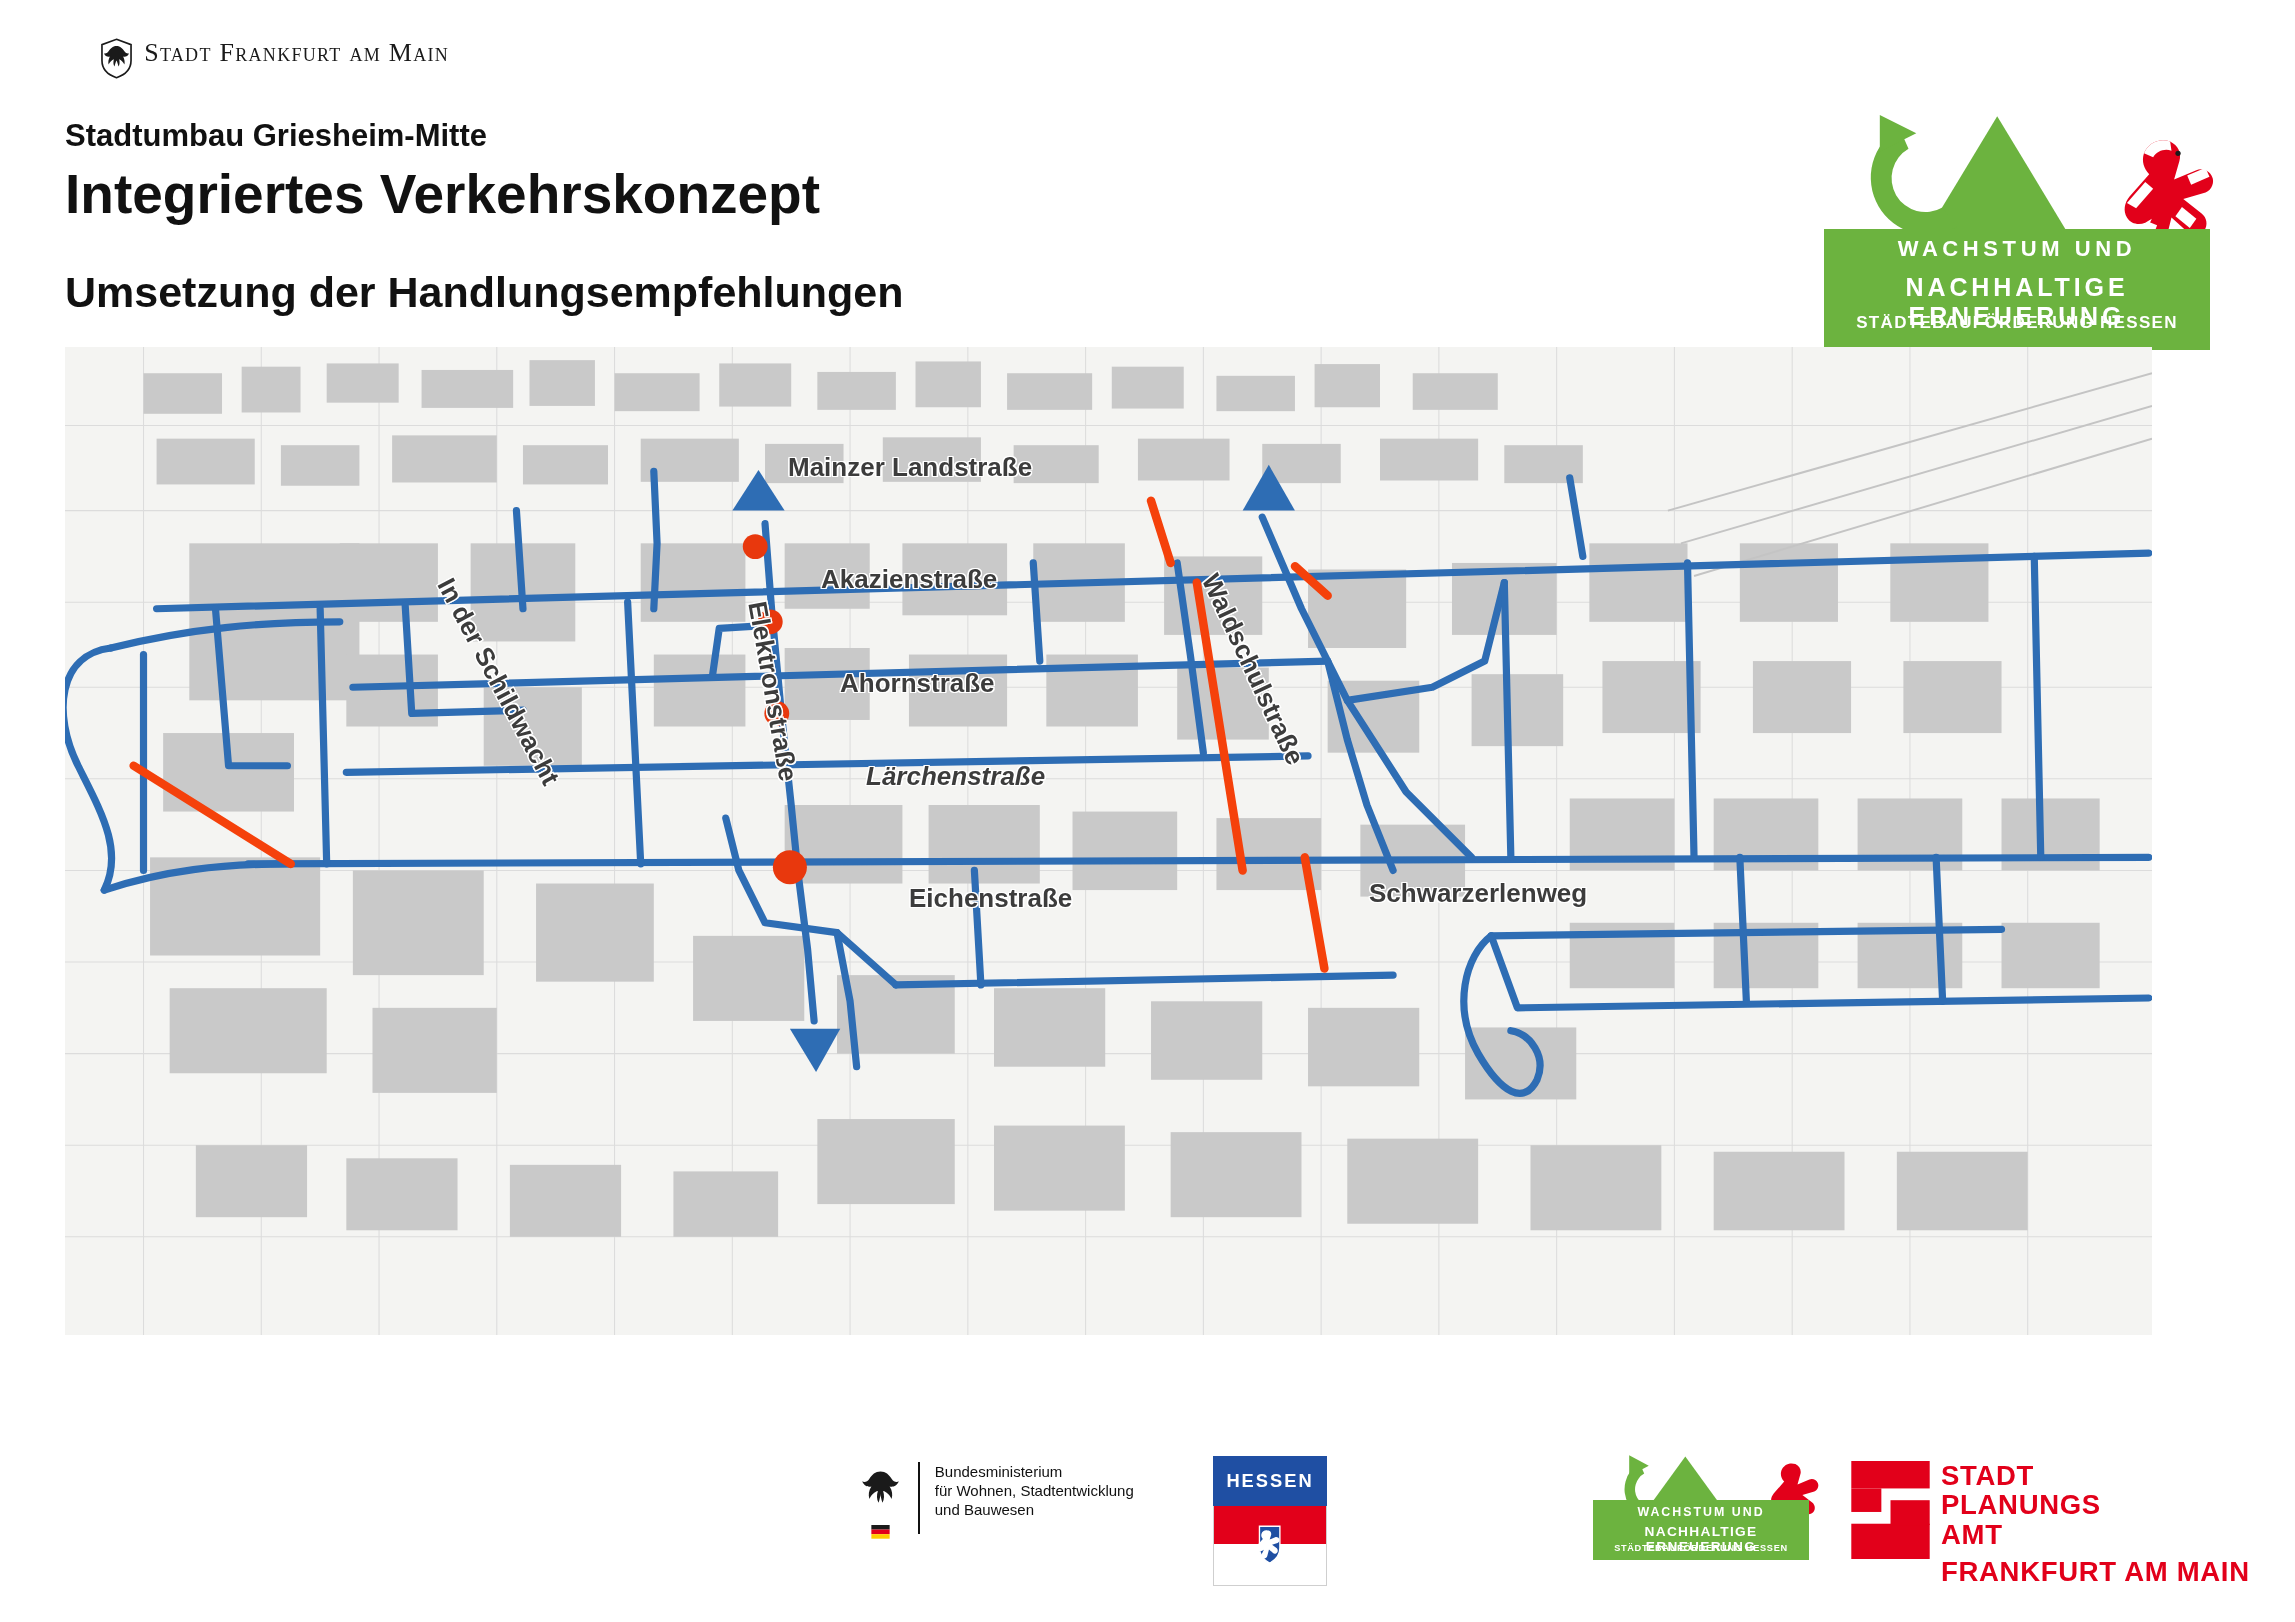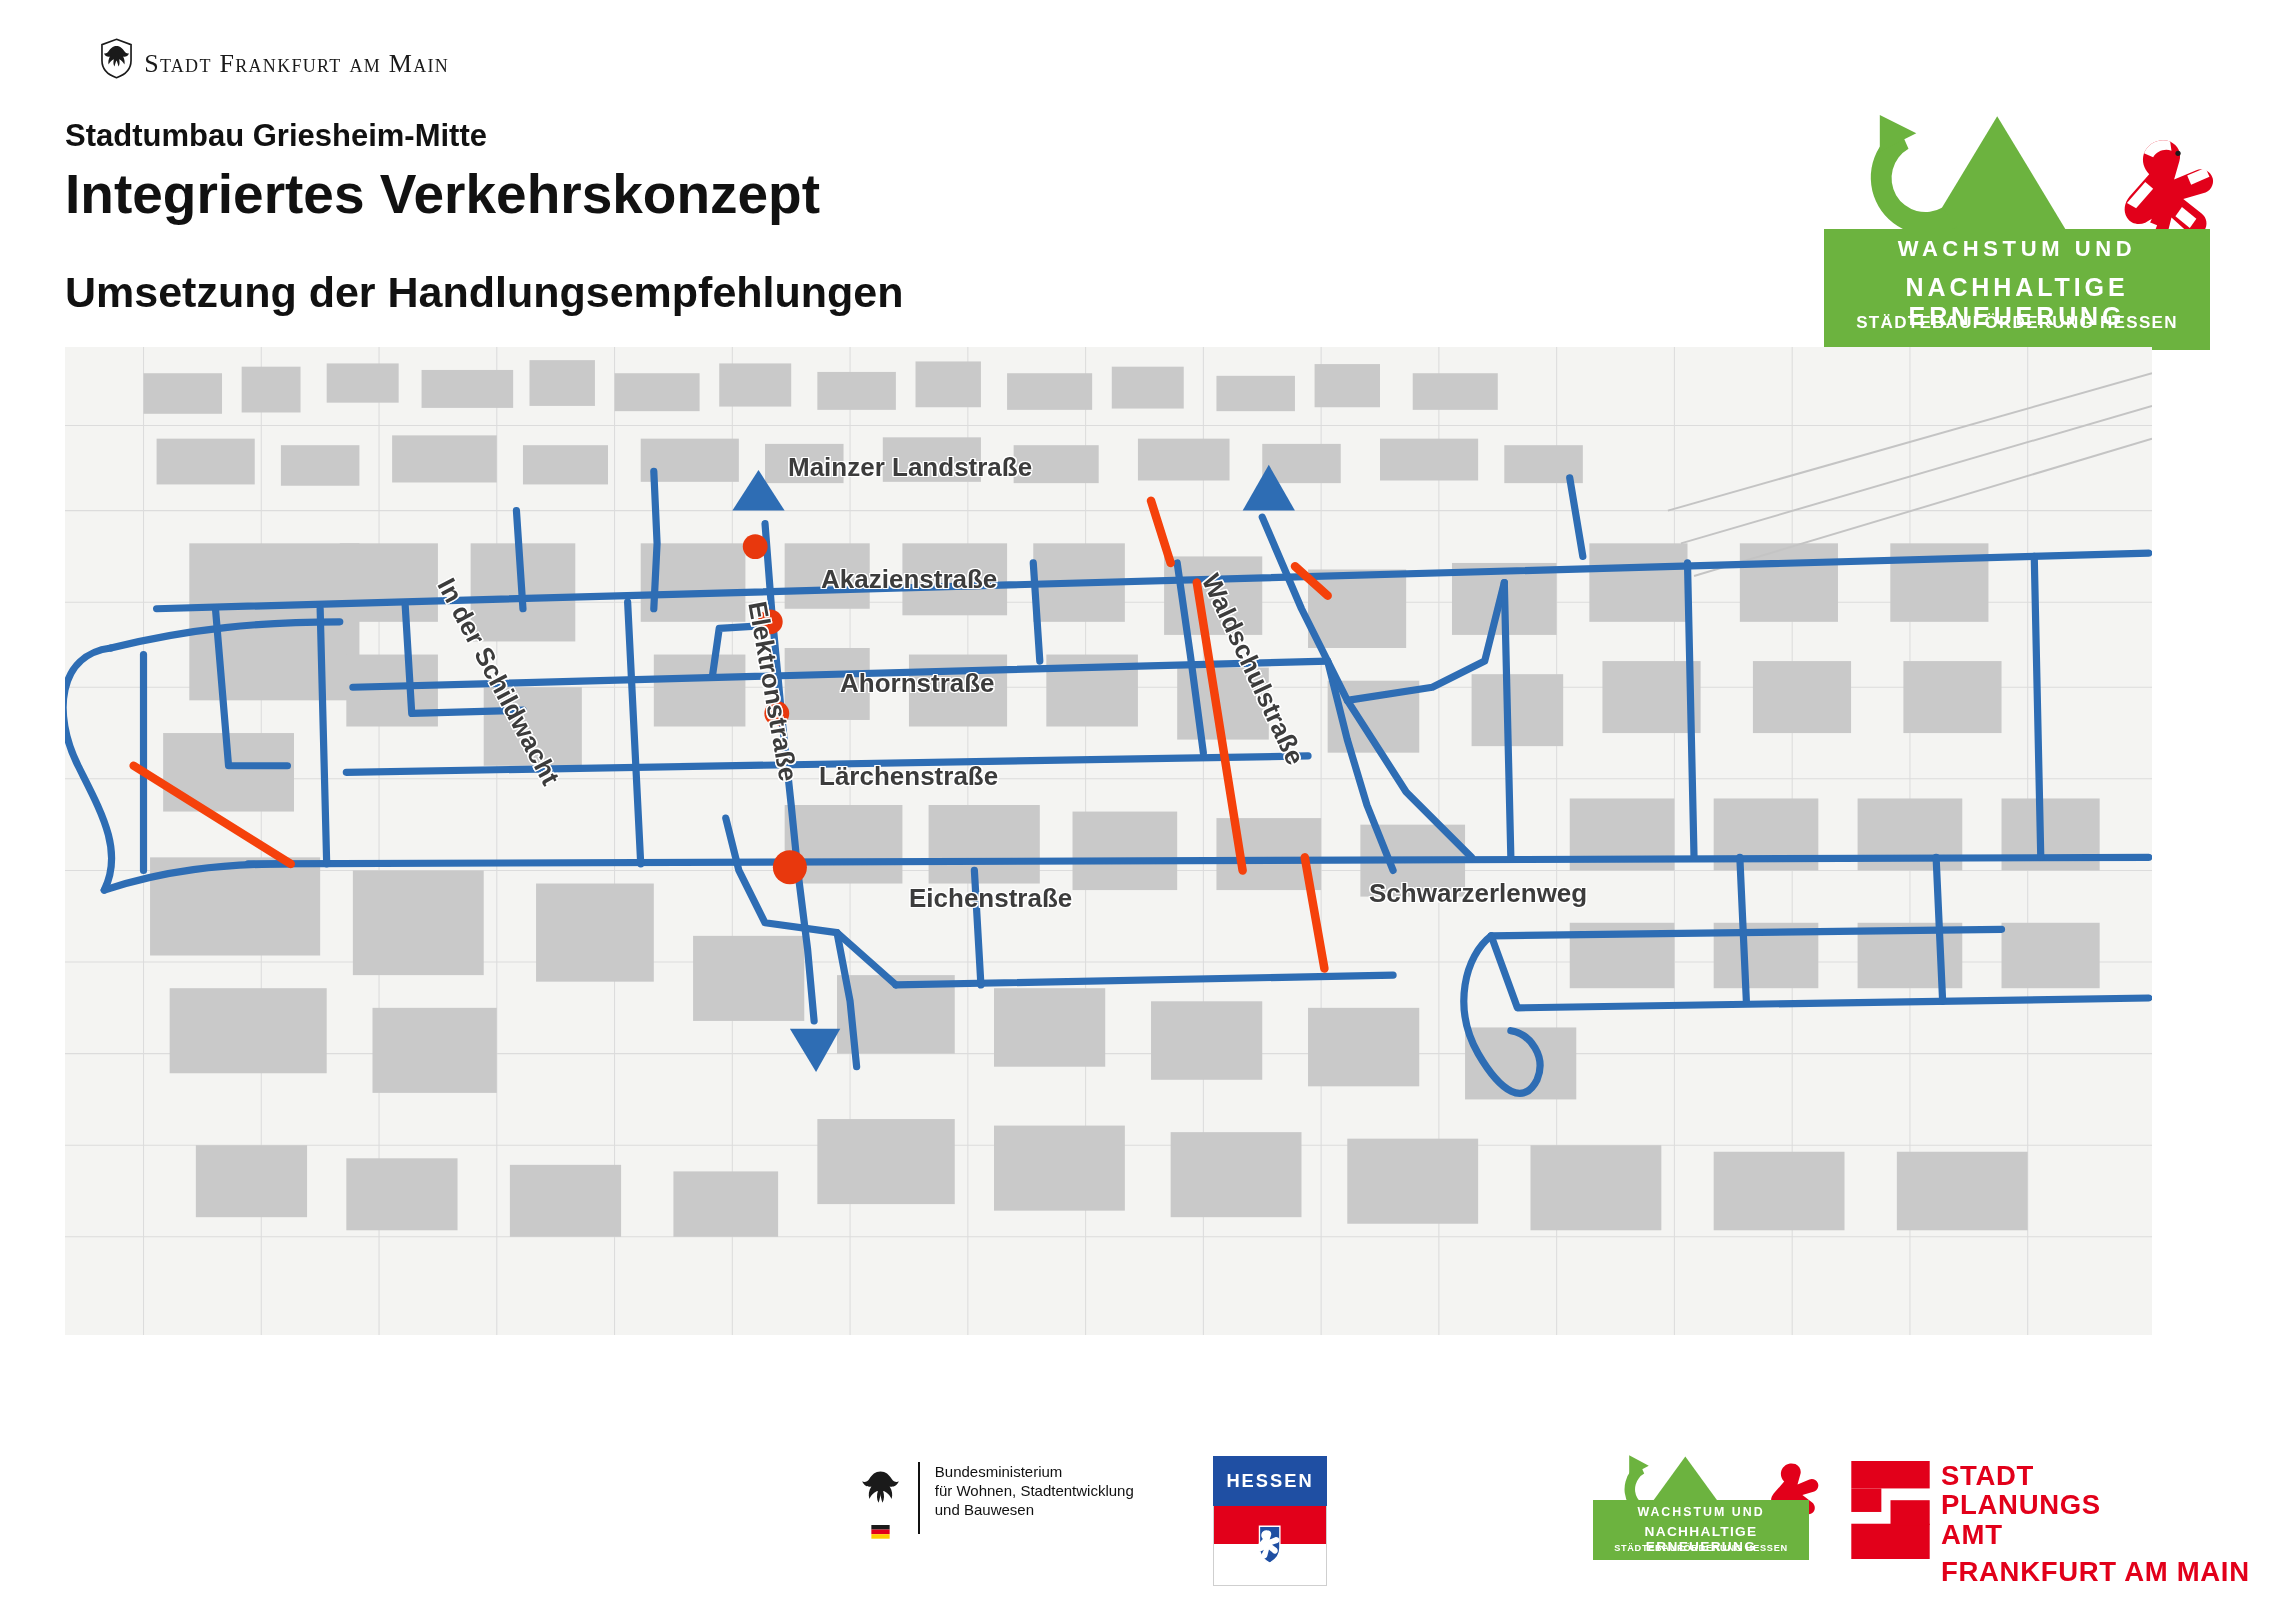--- a/index.html
+++ b/index.html
@@ -1,19 +1,19 @@
 <!DOCTYPE html>
 <html style="font-size:10.5px"><head>
 <meta charset="utf-8">
 <style>
   html,body{margin:0;padding:0;background:#ffffff;}
   body{width:2295px;height:1622px;position:relative;font-family:"Liberation Sans",sans-serif;overflow:hidden;}
 
   
-  #city-logo{position:absolute;left:98px;top:38px;display:flex;align-items:flex-end;gap:9.2px;}
+  #city-logo{position:absolute;left:98px;top:38px;display:flex;align-items:flex-start;gap:9.2px;}
   #city-logo .eagle{width:37px;height:41px;position:relative;}
   #city-logo .eagle svg{display:block;}
   #city-logo .city-text{font-variant:small-caps;font-size:26px;letter-spacing:1.3px;color:#1a1a1a;white-space:nowrap;font-family:"Liberation Serif",serif;}
 
   #header-sub{position:absolute;left:65px;top:118px;font-size:31px;font-weight:bold;color:#111;}
   #header-title{position:absolute;left:65px;top:162px;font-size:55px;font-weight:bold;color:#111;}
   #header-title2{position:absolute;left:65px;top:268px;font-size:43px;font-weight:bold;color:#111;}
 
   
   #badge-wachstum{position:absolute;right:75px;top:111px;width:458px;height:275px;}
@@ -266,21 +266,21 @@
       <circle cx="1055" cy="305" r="19" fill="#e8380d"></circle>
       <circle cx="1078" cy="420" r="19" fill="#e8380d"></circle>
       <circle cx="1088" cy="560" r="19" fill="#e8380d"></circle>
       <circle cx="1108" cy="795" r="26" fill="#e8380d"></circle>
     </g>
   </svg>
 
   <div class="street-label" style="left:723px;top:105px;">Mainzer Landstraße</div>
   <div class="street-label" style="left:756px;top:217px;">Akazienstraße</div>
   <div class="street-label" style="left:775px;top:321px;">Ahornstraße</div>
-  <div class="street-label" style="left:754px;top:414px;">Lärchenstraße</div>
+  <div class="street-label" style="left:801px;top:414px;font-style:italic;">Lärchenstraße</div>
   <div class="street-label" style="left:844px;top:536px;">Eichenstraße</div>
   <div class="street-label" style="left:1304px;top:531px;text-align:center;">Schwarzerlenweg</div>
   <div class="street-label" style="left:393px;top:226px;transform:rotate(62deg);transform-origin:left top;">In der Schildwacht</div>
   <div class="street-label" style="left:707px;top:252px;transform:rotate(80deg);transform-origin:left top;">Elektronstraße</div>
   <div class="street-label" style="left:1158px;top:222px;transform:rotate(65deg);transform-origin:left top;">Waldschulstraße</div>
 </div>
 
 <div id="footer">
 
   <div class="flogo" id="bmwsb">

